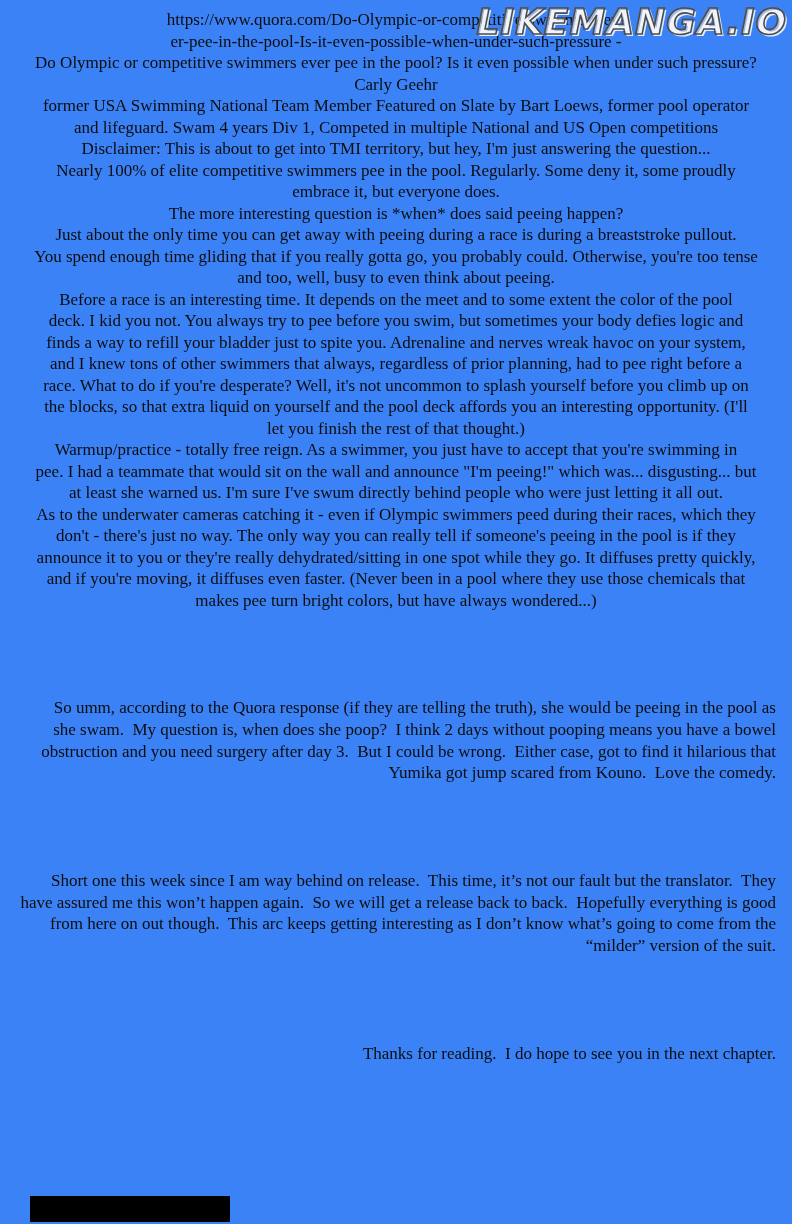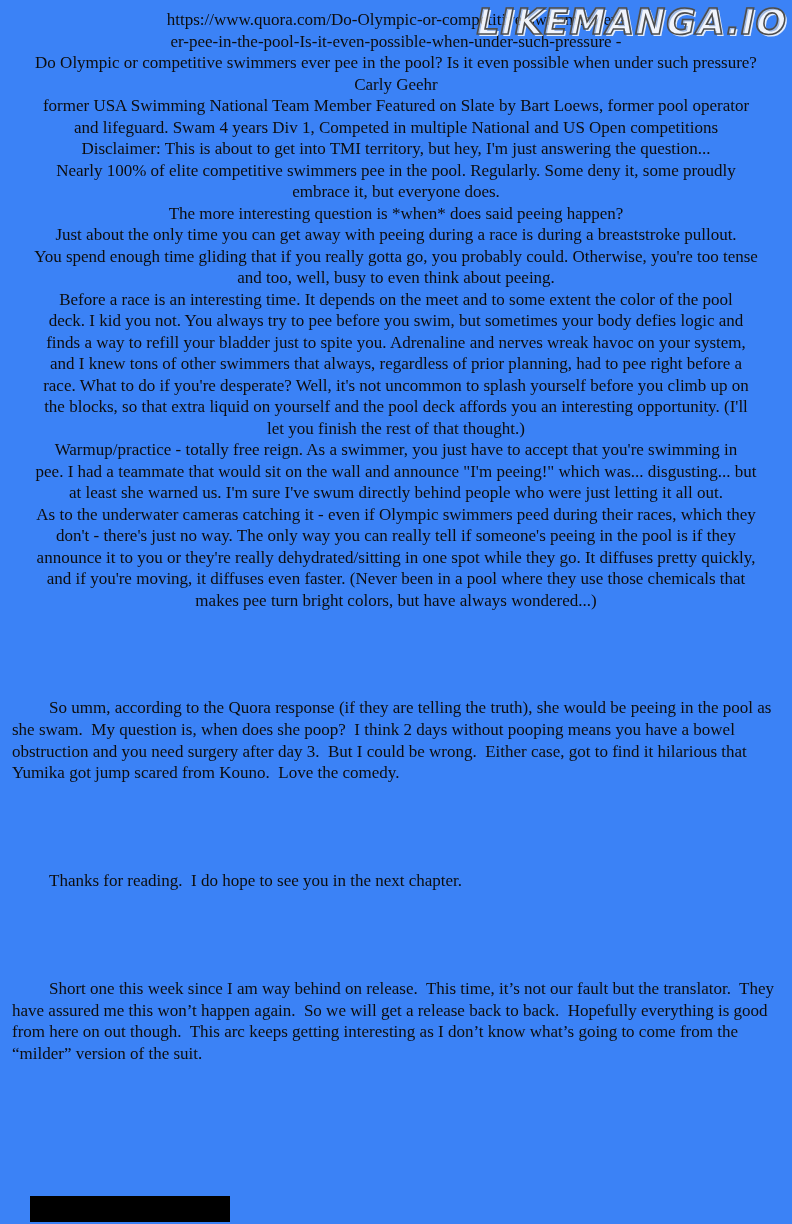--- a/index.html
+++ b/index.html
@@ -38,21 +38,21 @@
   }
   .letter {
     margin: 0 16px 0 12px;
     font-size: 17px;
     line-height: 21.6px;
     white-space: pre-wrap;
     text-align: left;
   }
   .letter .block { margin-top: 21.6px; }
   .letter .salutation { margin-top: 11px; }
-  .letter p { margin: 21.6px 0 0 0; }
+  .letter p { margin: 21.6px 0 0 0; text-align: right; }
   .letter .indent { text-indent: 37px; }
   .next-page-panel {
     position: absolute;
     left: 30px;
     bottom: 2px;
     width: 200px;
     height: 26px;
     background: #000000;
   }
 </style>
@@ -62,23 +62,23 @@
 <div class="page">
 
   <div class="watermark">LIKEMANGA.IO</div>
 
   <div class="quote-block"><div class="quote-line">https://www.quora.com/Do-Olympic-or-competitive-swimmers-ev-</div><div class="quote-line">er-pee-in-the-pool-Is-it-even-possible-when-under-such-pressure -</div><div class="quote-line">Do Olympic or competitive swimmers ever pee in the pool? Is it even possible when under such pressure?</div><div class="quote-line">Carly Geehr</div><div class="quote-line">former USA Swimming National Team Member Featured on Slate by Bart Loews, former pool operator</div><div class="quote-line">and lifeguard. Swam 4 years Div 1, Competed in multiple National and US Open competitions</div><div class="quote-line">Disclaimer: This is about to get into TMI territory, but hey, I'm just answering the question...</div><div class="quote-line">Nearly 100% of elite competitive swimmers pee in the pool. Regularly. Some deny it, some proudly</div><div class="quote-line">embrace it, but everyone does.</div><div class="quote-line">The more interesting question is *when* does said peeing happen?</div><div class="quote-line">Just about the only time you can get away with peeing during a race is during a breaststroke pullout.</div><div class="quote-line">You spend enough time gliding that if you really gotta go, you probably could. Otherwise, you're too tense</div><div class="quote-line">and too, well, busy to even think about peeing.</div><div class="quote-line">Before a race is an interesting time. It depends on the meet and to some extent the color of the pool</div><div class="quote-line">deck. I kid you not. You always try to pee before you swim, but sometimes your body defies logic and</div><div class="quote-line">finds a way to refill your bladder just to spite you. Adrenaline and nerves wreak havoc on your system,</div><div class="quote-line">and I knew tons of other swimmers that always, regardless of prior planning, had to pee right before a</div><div class="quote-line">race. What to do if you're desperate? Well, it's not uncommon to splash yourself before you climb up on</div><div class="quote-line">the blocks, so that extra liquid on yourself and the pool deck affords you an interesting opportunity. (I'll</div><div class="quote-line">let you finish the rest of that thought.)</div><div class="quote-line">Warmup/practice - totally free reign. As a swimmer, you just have to accept that you're swimming in</div><div class="quote-line">pee. I had a teammate that would sit on the wall and announce "I'm peeing!" which was... disgusting... but</div><div class="quote-line">at least she warned us. I'm sure I've swum directly behind people who were just letting it all out.</div><div class="quote-line">As to the underwater cameras catching it - even if Olympic swimmers peed during their races, which they</div><div class="quote-line">don't - there's just no way. The only way you can really tell if someone's peeing in the pool is if they</div><div class="quote-line">announce it to you or they're really dehydrated/sitting in one spot while they go. It diffuses pretty quickly,</div><div class="quote-line">and if you're moving, it diffuses even faster. (Never been in a pool where they use those chemicals that</div><div class="quote-line">makes pee turn bright colors, but have always wondered...)</div></div>
 
   <div class="letter">
 
     <p class="indent">So umm, according to the Quora response (if they are telling the truth), she would be peeing in the pool as she swam.  My question is, when does she poop?  I think 2 days without pooping means you have a bowel obstruction and you need surgery after day 3.  But I could be wrong.  Either case, got to find it hilarious that Yumika got jump scared from Kouno.  Love the comedy.</p>
 
+    <p class="indent">Short one this week since I am way behind on release.  This time, it’s not our fault but the translator.  They have assured me this won’t happen again.  So we will get a release back to back.  Hopefully everything is good from here on out though.  This arc keeps getting interesting as I don’t know what’s going to come from the “milder” version of the suit.</p>
+
     <p class="indent">Thanks for reading.  I do hope to see you in the next chapter.</p>
-
-    <p class="indent">Short one this week since I am way behind on release.  This time, it’s not our fault but the translator.  They have assured me this won’t happen again.  So we will get a release back to back.  Hopefully everything is good from here on out though.  This arc keeps getting interesting as I don’t know what’s going to come from the “milder” version of the suit.</p>
 
     
 
     
   </div>
 
   <div class="next-page-panel"></div>
 
 </div>
 

